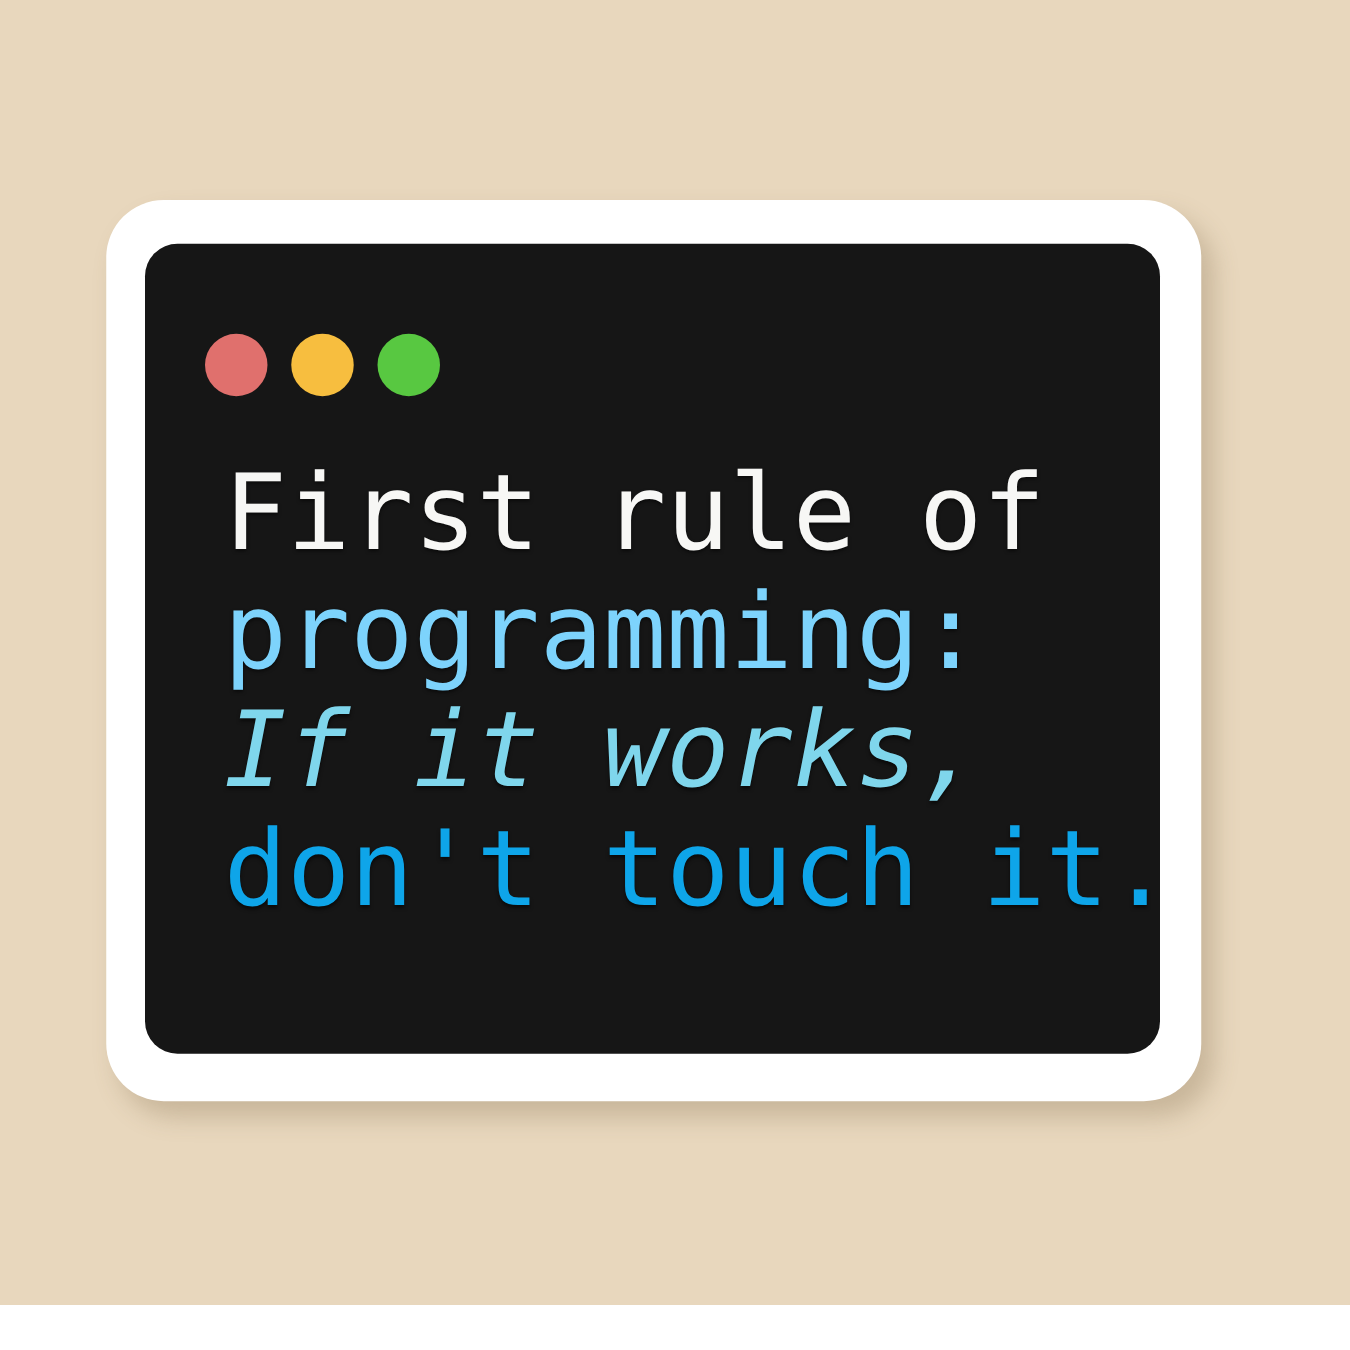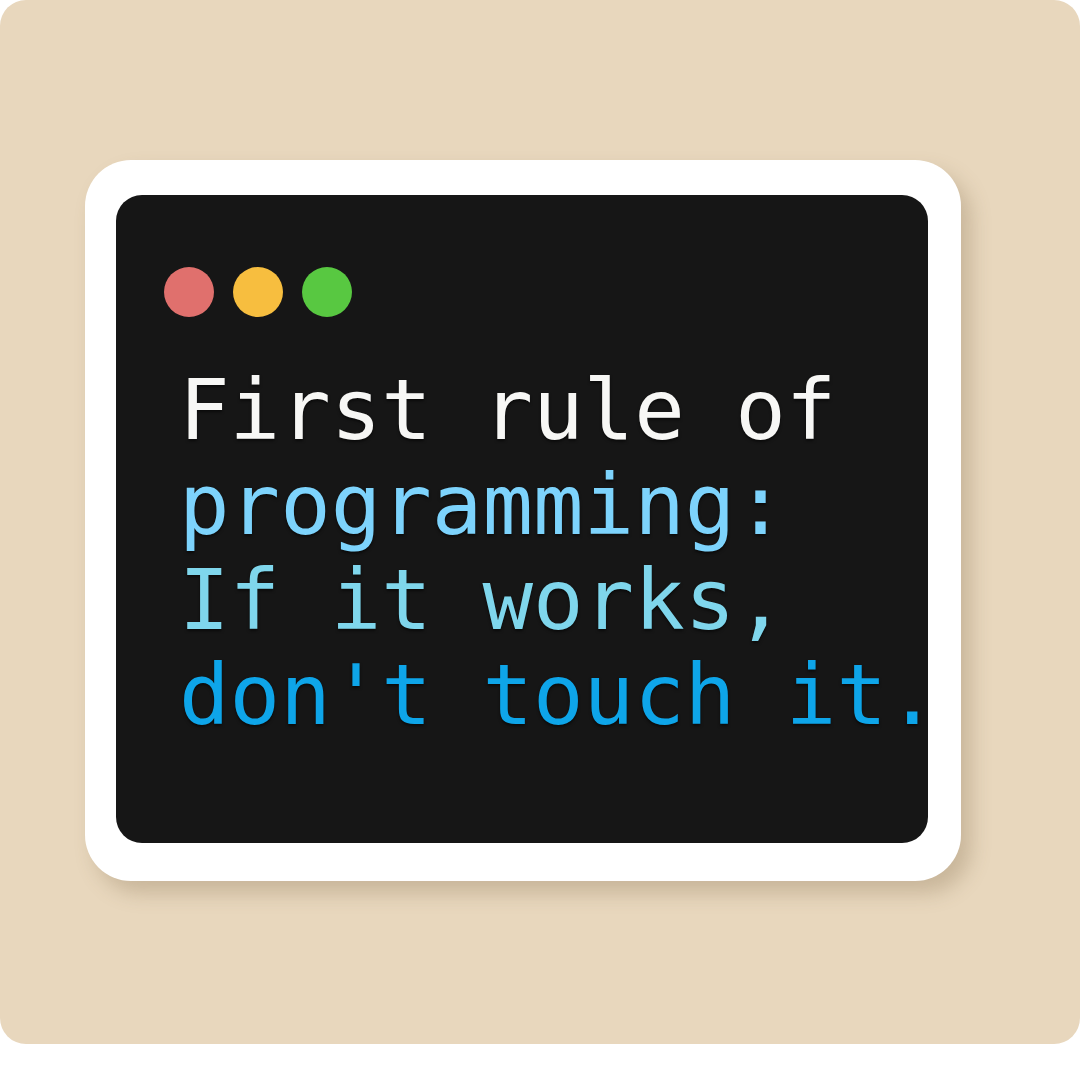--- a/index.html
+++ b/index.html
@@ -12,21 +12,20 @@
     height: 1080px;
     overflow: hidden;
     font-family: "DejaVu Sans Mono", "Liberation Mono", monospace;
   }
 
   #canvas {
     position: relative;
     width: 1080px;
     height: 1044px;
     background: #e8d7bd;
-    border-radius: 26px;
   }
 
   
   #sticker-frame {
     position: absolute;
     left: 85px;
     top: 160px;
     width: 876px;
     height: 721px;
     background: #ffffff;
@@ -75,21 +74,21 @@
     display: block;
     font-family: "DejaVu Sans Mono", "Liberation Mono", monospace;
     font-size: 84px;
     line-height: 95px;
     letter-spacing: 0px;
     font-weight: 400;
     white-space: pre;
     text-shadow: 0 2px 3px rgba(0, 0, 0, 0.55);
   }
   .line-white  { color: #f7f7f5; }
-  .line-cyan   { color: #7fd6ec; }
+  .line-cyan   { color: #7fd6ec; font-style: italic; }
   .line-salmon { color: #e0807e; }
 </style>
 </head>
 <body>
 
 <div id="canvas" style="background: rgb(232, 215, 189);">
 
   <div id="sticker-frame" style="background: rgb(255, 255, 255);">
 
     <div id="terminal-window" style="background: rgb(22, 22, 22);">

